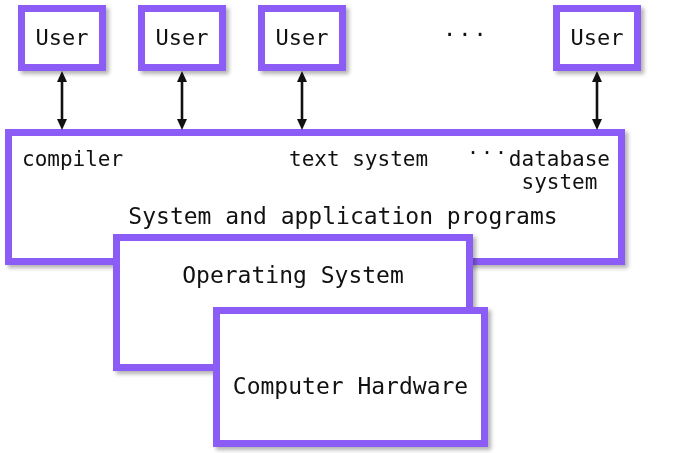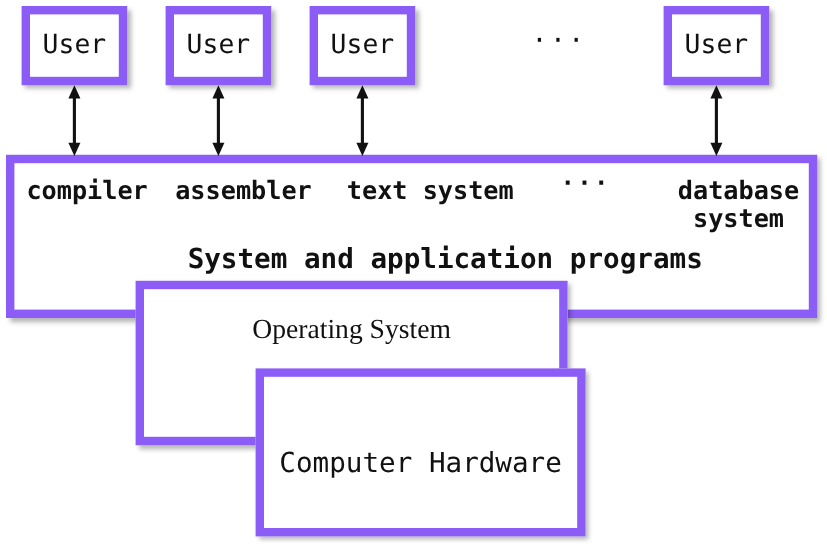--- a/index.html
+++ b/index.html
@@ -51,24 +51,23 @@
 
   .arrow {
     position: absolute;
     width: 14px;
   }
 
   
   #programs-box {
     left: 5px;
     top: 129px;
-    width: 676px;
+    width: 620px;
     height: 136px;
     z-index: 1;
-    font-weight: bold;
   }
   .prog-label {
     position: absolute;
     font-size: 21px;
     line-height: 1.08;
     white-space: pre;
   }
   #label-compiler    { left: 10px;  top: 12px; }
   #label-assembler   { left: 134px; top: 12px; }
   #label-text-editor { left: 277px; top: 12px; }
@@ -82,21 +81,20 @@
     padding-left: 56px;
   }
 
   
   #os-box {
     left: 113px;
     top: 234px;
     width: 360px;
     height: 137px;
     z-index: 2;
-    font-family: Liberation Serif, serif;
   }
   #label-os {
     position: absolute;
     left: 0; right: 0;
     top: 21px;
     text-align: center;
     font-size: 23px;
   }
 
   
@@ -151,21 +149,20 @@
     <polygon points="7,59 2,48 12,48" fill="#111111"></polygon>
   </svg>
   <svg class="arrow" style="left:590px; top:71px; height:59px; z-index:5;" viewBox="0 0 14 59">
     <line x1="7" y1="8" x2="7" y2="51" stroke="#111111" stroke-width="2.6"></line>
     <polygon points="7,0 2,11 12,11" fill="#111111"></polygon>
     <polygon points="7,59 2,48 12,48" fill="#111111"></polygon>
   </svg>
 
   <div class="box" id="programs-box">
     <div class="prog-label" id="label-compiler">compiler</div>
-    <div class="prog-label" id="label-assembler">assembler</div>
     <div class="prog-label" id="label-text-editor">text system</div>
     <div class="prog-label" id="label-ellipsis-mid">···</div>
     <div class="prog-label" id="label-database">database
 system</div>
     <div class="prog-label" id="label-sysapp">System and application programs</div>
   </div>
 
   <div class="box" id="os-box">
     <div id="label-os">Operating System</div>
   </div>

